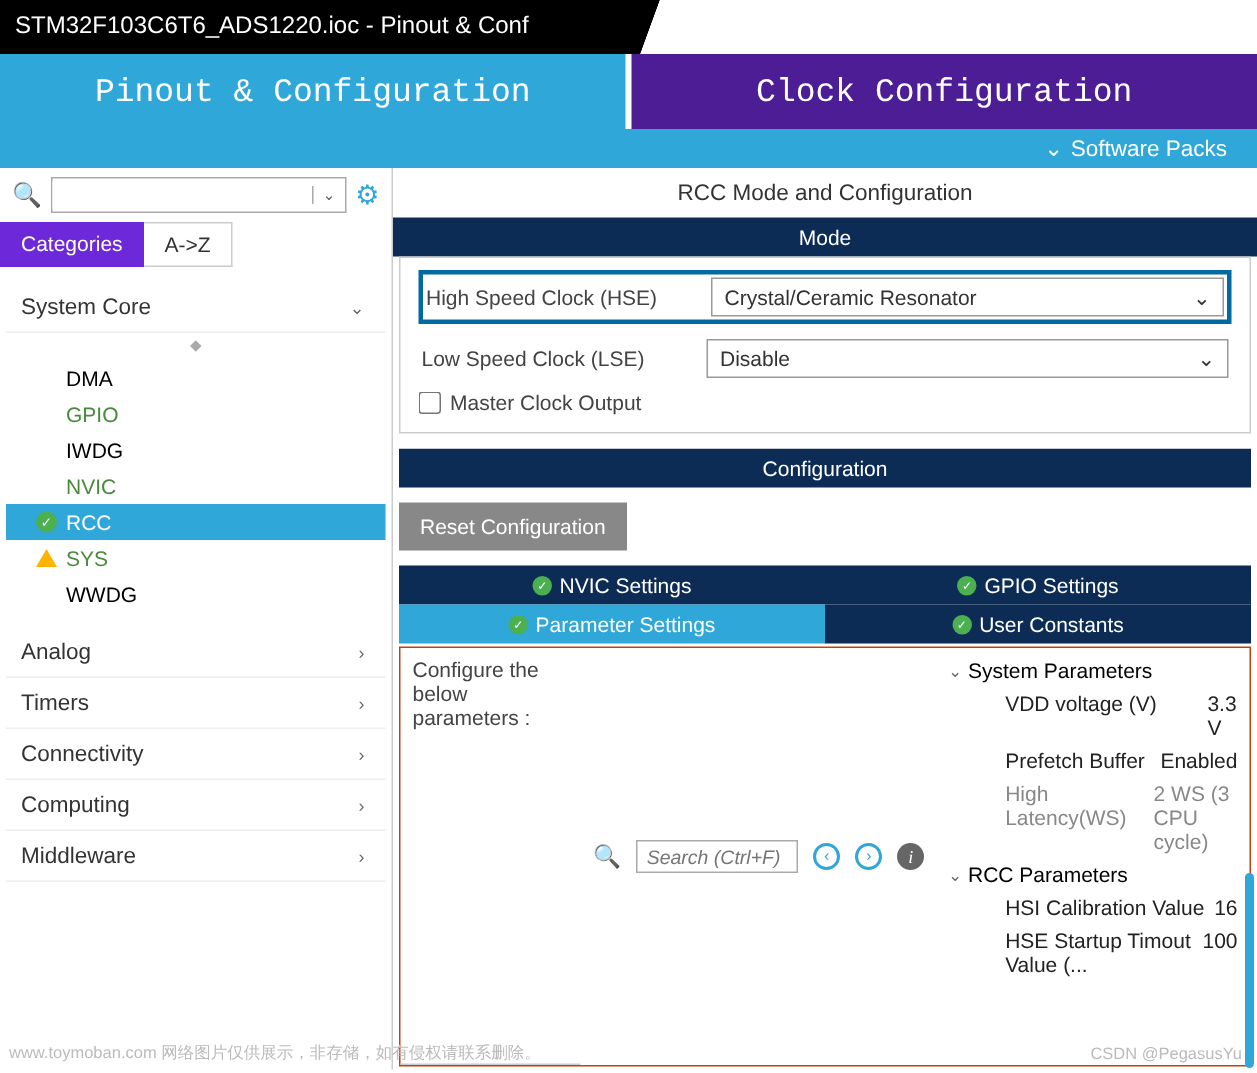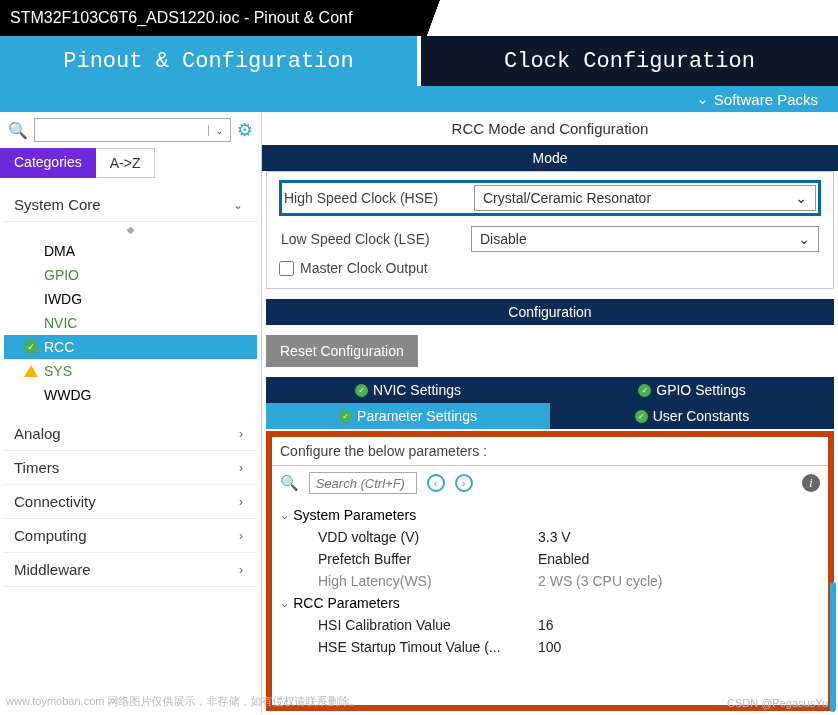--- a/index.html
+++ b/index.html
@@ -4,21 +4,21 @@
 <style>
 * { margin: 0; padding: 0; box-sizing: border-box; font-family: Arial, sans-serif; }
 body { width: 838px; height: 715px; background: #fff; overflow: hidden; position: relative; }
 
 .title-bar { background: #000; color: #fff; height: 36px; display: flex; align-items: center; padding-left: 10px; font-size: 16px; position: relative; }
 .title-bar::after { content: ""; position: absolute; right: 0; width: 420px; height: 36px; background: linear-gradient(110deg, #000 0%, #000 5%, #fff 5.1%, #fff 100%); }
 
 .main-tabs { display: flex; height: 50px; background: #fff; }
 .main-tab { flex: 1; display: flex; align-items: center; justify-content: center; font-size: 22px; cursor: pointer; font-family: Liberation Mono, monospace; }
 .main-tab.active { background: #2FA7D8; color: #fff; }
-.main-tab.inactive { background: #0f172a; color: #fff; margin-left: 4px; }
+.main-tab.inactive { background: #4c1d95; color: #fff; margin-left: 4px; }
 
 .sub-bar { background: #2FA7D8; color: #fff; text-align: right; padding: 4px 20px; font-size: 15px; display: flex; justify-content: flex-end; align-items: center; }
 .sub-bar .chev { margin-right: 5px; }
 
 .content { display: flex; height: calc(715px - 36px - 50px - 28px); }
 
 .left-panel { width: 262px; border-right: 1px solid #ccc; display: flex; flex-direction: column; }
 .search-row { display: flex; align-items: center; padding: 6px 8px; gap: 6px; }
 .search-icon { color: #2FA7D8; font-size: 16px; }
 .search-box { flex: 1; height: 24px; border: 1px solid #aaa; display: flex; align-items: center; }
@@ -57,21 +57,21 @@
 
 .config-section { margin: 10px 4px 0 4px; display: flex; flex-direction: column; flex: 1; overflow: hidden; }
 .reset-btn { background: #888; color: #fff; border: none; padding: 8px 14px; font-size: 14px; margin: 10px 0; cursor: pointer; align-self: flex-start; }
 
 .cfg-tabs { display: flex; flex-wrap: wrap; }
 .cfg-tab { width: 50%; text-align: center; padding: 5px; font-size: 14px; color: #fff; display: flex; align-items: center; justify-content: center; gap: 5px; cursor: pointer; }
 .cfg-tab.dark { background: #0D2C55; }
 .cfg-tab.light { background: #2FA7D8; }
 .cfg-tab .ok { width: 13px; height: 13px; border-radius: 50%; background: #4CAF50; display: inline-flex; align-items: center; justify-content: center; font-size: 8px; }
 
-.param-box { border: 6px solid #c2410c; margin: 2px 0; flex: 1; overflow: hidden; display: flex; flex-direction: column; }
+.param-box { border: 1px solid #c2410c; margin: 2px 0; flex: 1; overflow: hidden; display: flex; flex-direction: row; }
 .param-hint { padding: 6px 8px; font-size: 14px; color: #444; border-bottom: 1px solid #ccc; }
 .param-toolbar { display: flex; align-items: center; padding: 6px 8px; gap: 10px; }
 .param-toolbar .sicon { color: #2FA7D8; font-size: 15px; }
 .param-search { width: 108px; height: 22px; border: 1px solid #aaa; padding: 2px 6px; font-style: italic; color: #888; font-size: 13px; }
 .nav-btn { width: 18px; height: 18px; border: 2px solid #2FA7D8; border-radius: 50%; color: #2FA7D8; display: flex; align-items: center; justify-content: center; font-size: 11px; cursor: pointer; }
 .info-icon { margin-left: auto; width: 18px; height: 18px; border-radius: 50%; background: #666; color: #fff; display: flex; align-items: center; justify-content: center; font-size: 12px; font-style: italic; font-family: serif; }
 
 .param-tree { padding: 4px 8px; font-size: 14px; overflow-y: auto; position: relative; }
 .param-group { display: flex; align-items: center; gap: 4px; padding: 3px 0; }
 .param-group .exp { color: #666; font-size: 11px; }

